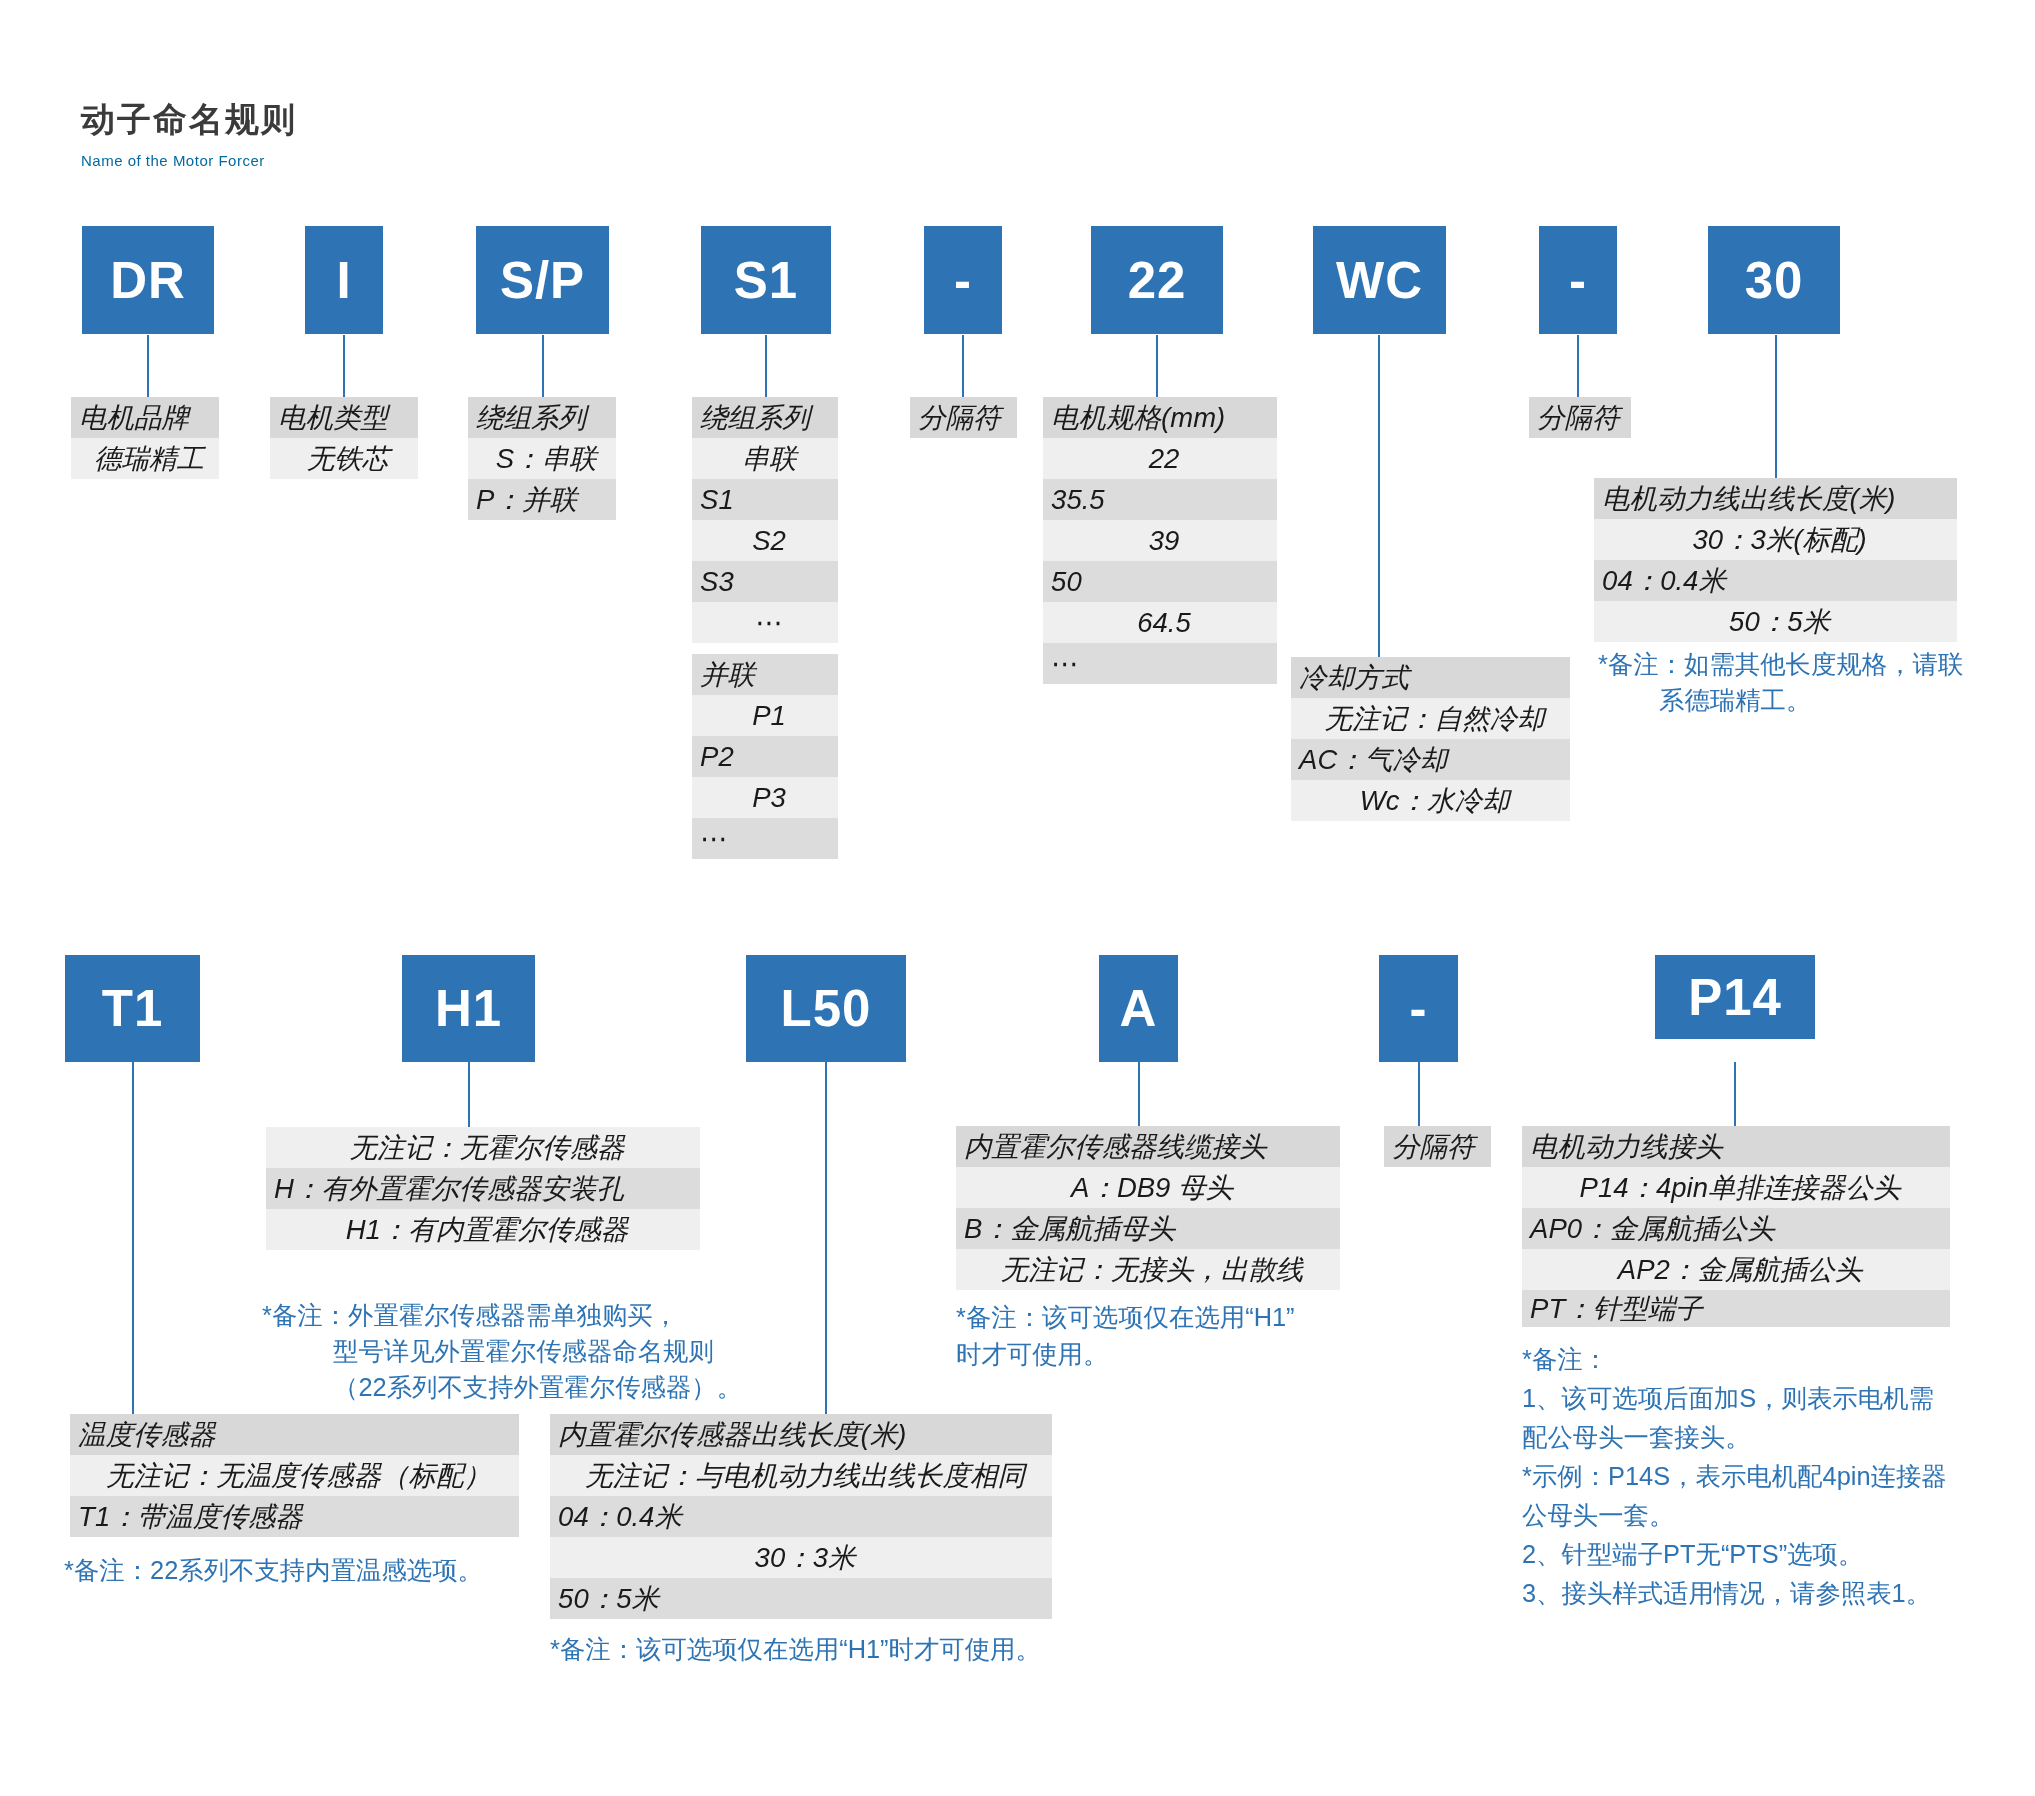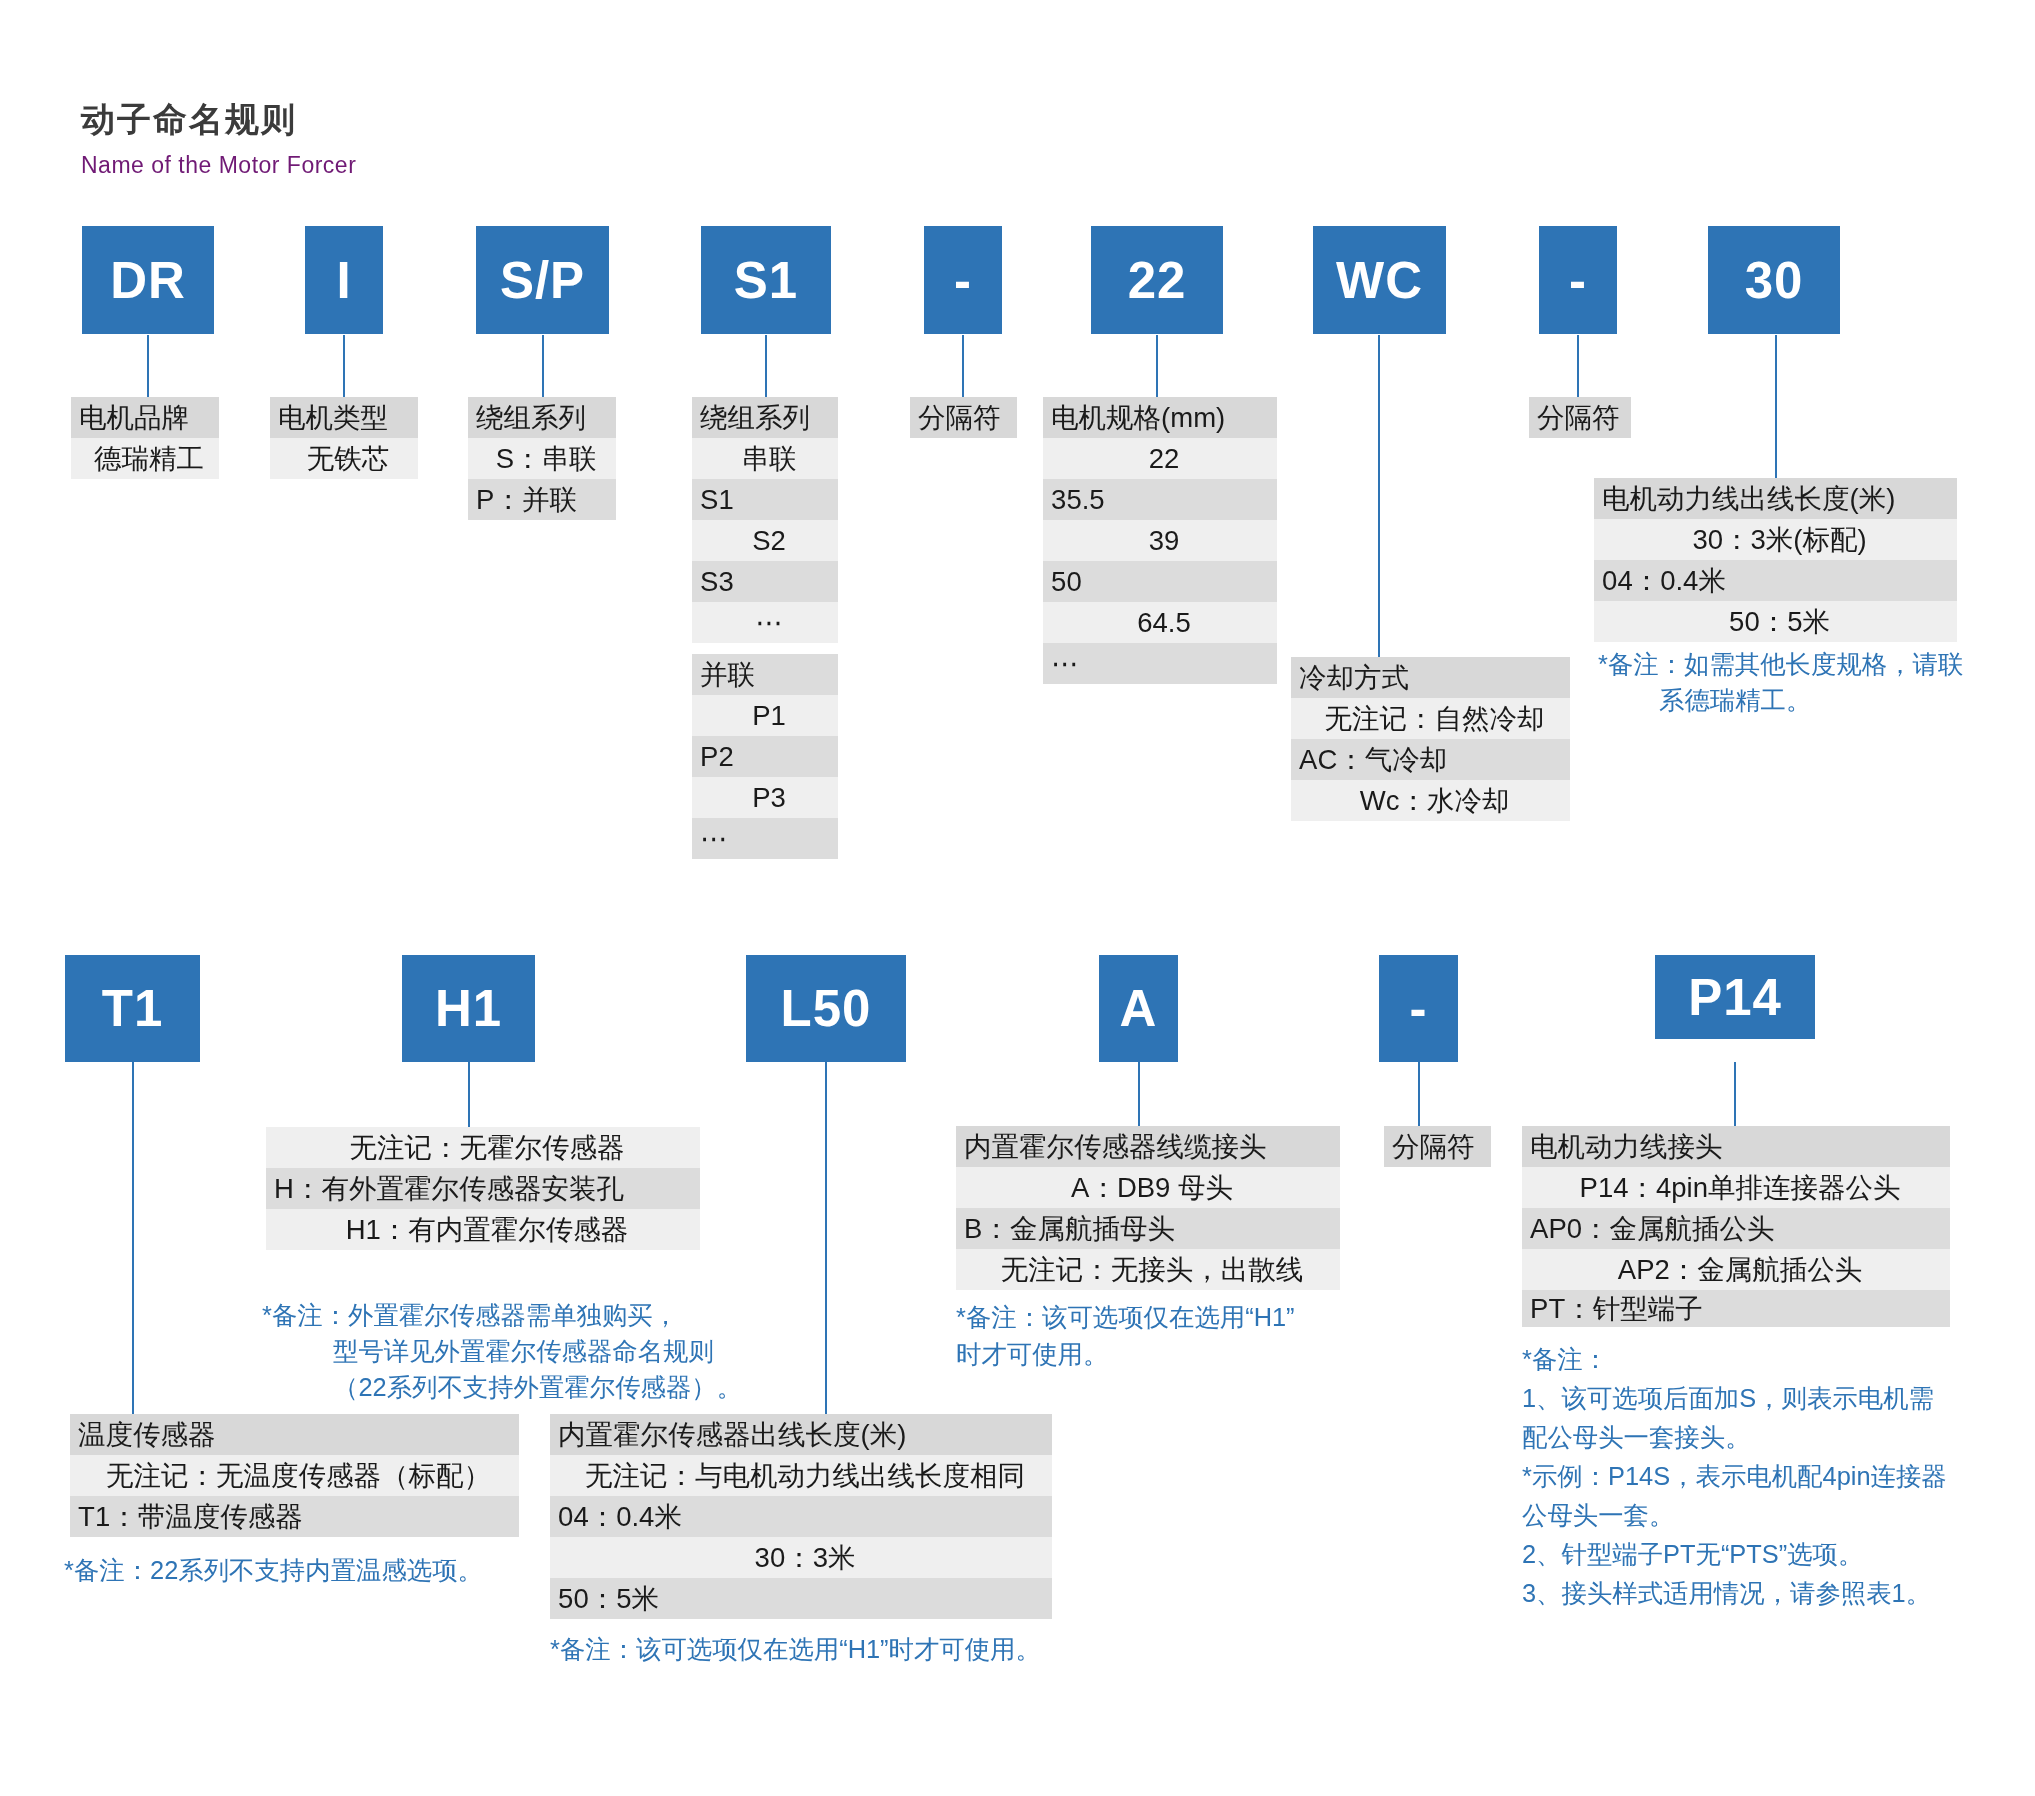--- a/index.html
+++ b/index.html
@@ -1,23 +1,23 @@
 <!DOCTYPE html>
 <html style="font-size:8.1px"><head>
 <meta charset="utf-8">
 <style>
   html,body{margin:0;padding:0;background:#ffffff;}
   body{font-family:"Liberation Sans","DejaVu Sans",sans-serif;}
   .canvas{position:relative;width:2035px;height:1797px;background:#ffffff;overflow:hidden;}
   .page-title{position:absolute;left:81px;top:97px;font-size:34px;font-weight:700;color:#3b3b3b;letter-spacing:2px;}
-  .page-subtitle{position:absolute;left:81px;top:152px;font-size:23px;color:#701a75;letter-spacing:0.5px;}
+  .page-subtitle{position:absolute;left:81px;top:152px;font-size:15px;color:#0369a1;letter-spacing:0.5px;}
   .box{position:absolute;background:#2E74B5;color:#ffffff;display:flex;align-items:center;justify-content:center;
        font-weight:700;font-size:51px;letter-spacing:1px;}
   .conn{position:absolute;width:1.5px;background:#2E74B5;}
-  .grp{position:absolute;}
+  .grp{position:absolute;font-style:italic;}
   .lr{height:41px;line-height:41px;font-size:27.5px;padding-left:8.1px;white-space:nowrap;color:#1a1a1a;overflow:visible;}
   .hdr{background:#D8D8D8;}
   .lt{background:#EFEFEF;text-align:center;}
   .dk{background:#DCDCDC;}
   .gap{height:11.2px;background:#ffffff;}
   .note{position:absolute;color:#2E74B5;font-size:25.4px;line-height:36px;white-space:nowrap;}
   .note.center{}
   .note .ind{margin-left:71px;}
   .note .ind170{margin-left:61px;}
   .note-power{line-height:39px;}

